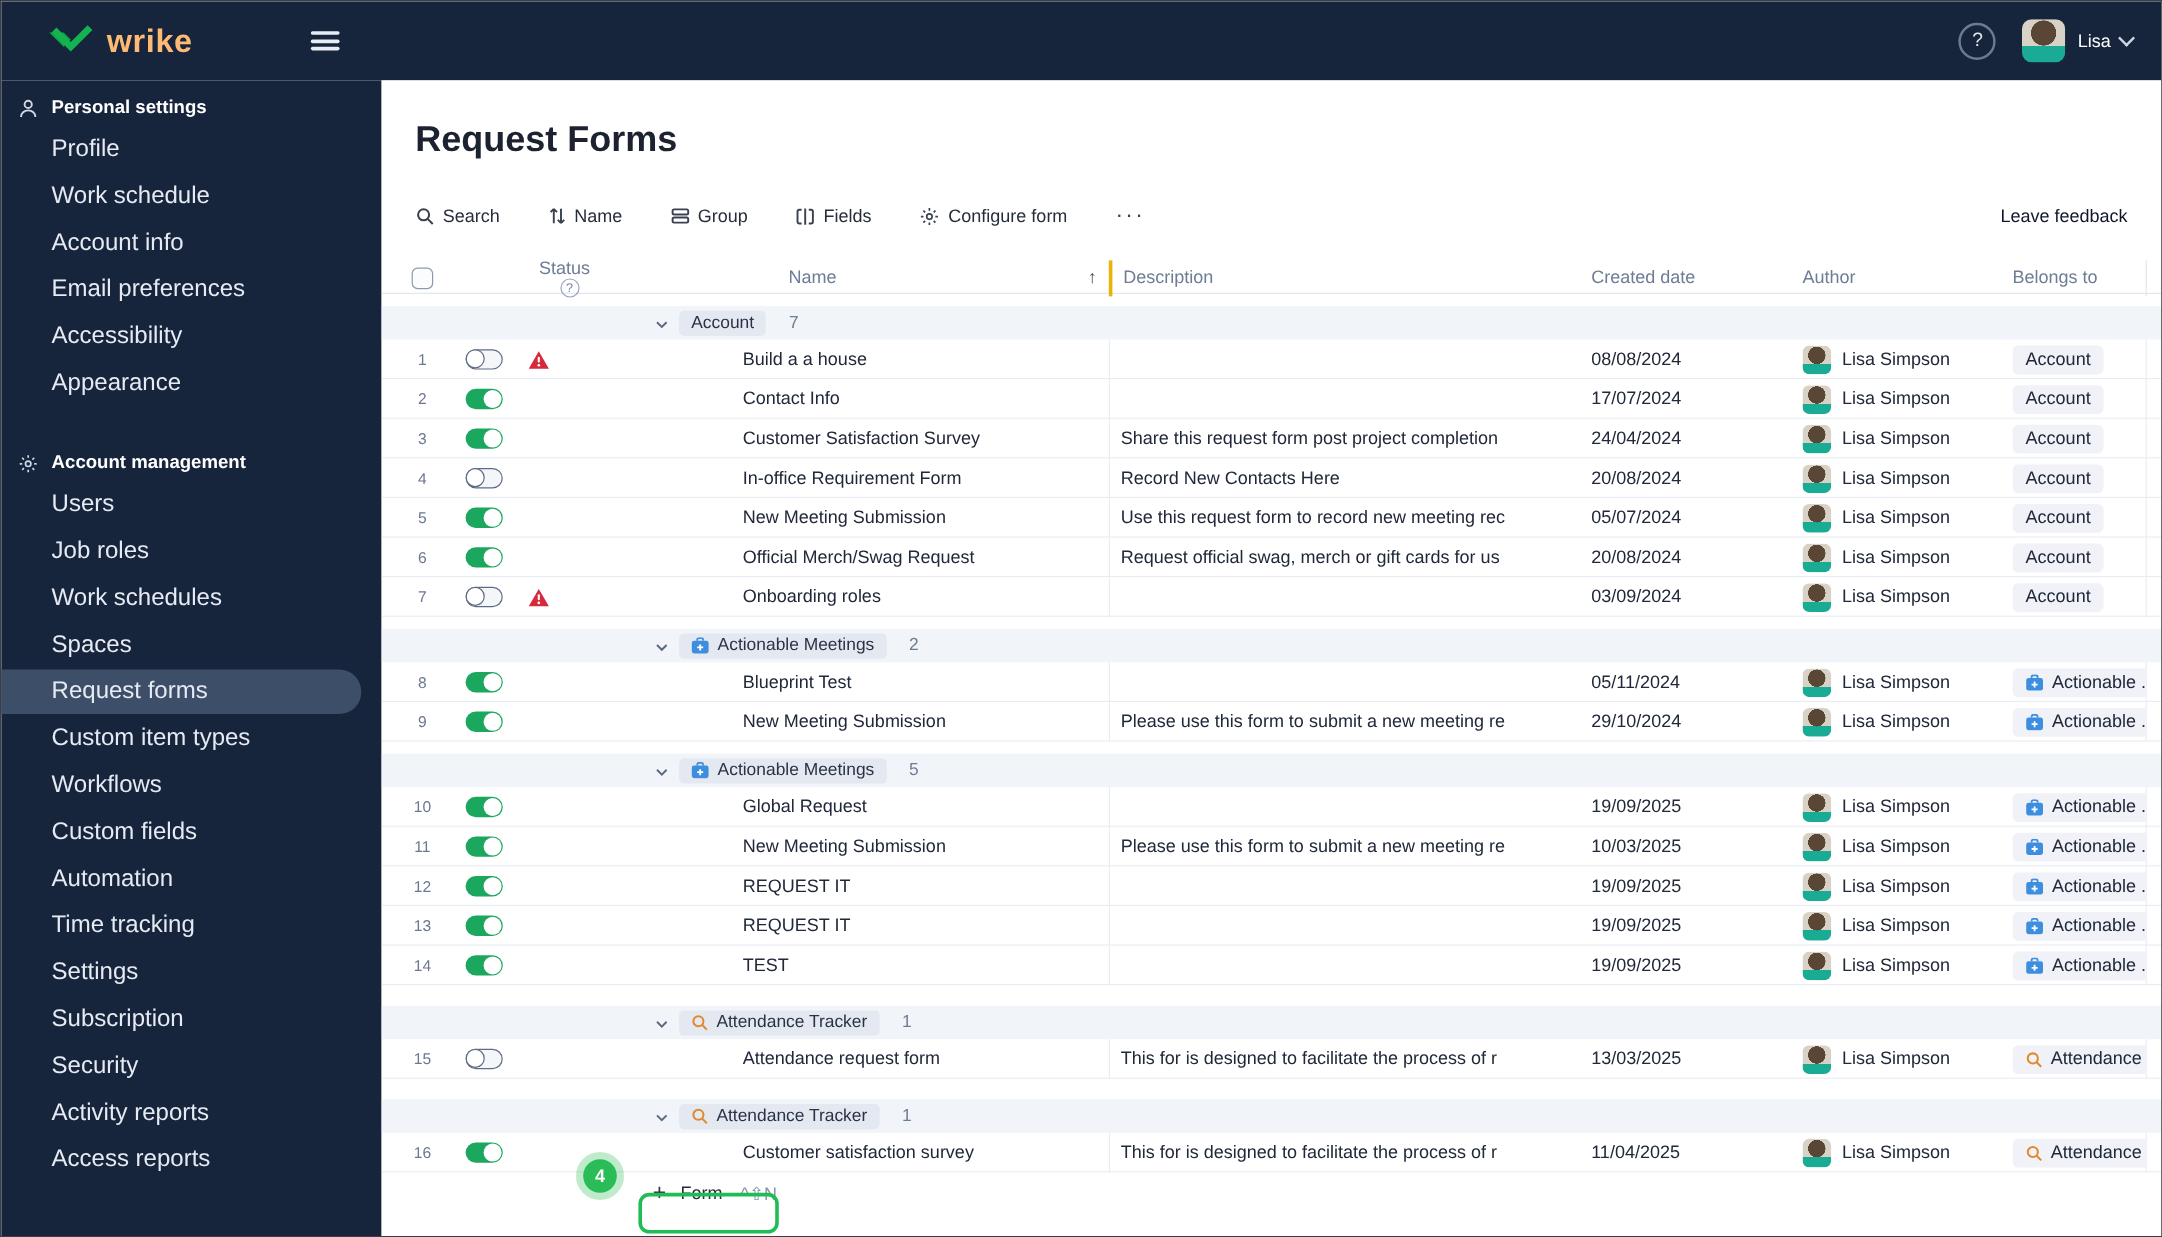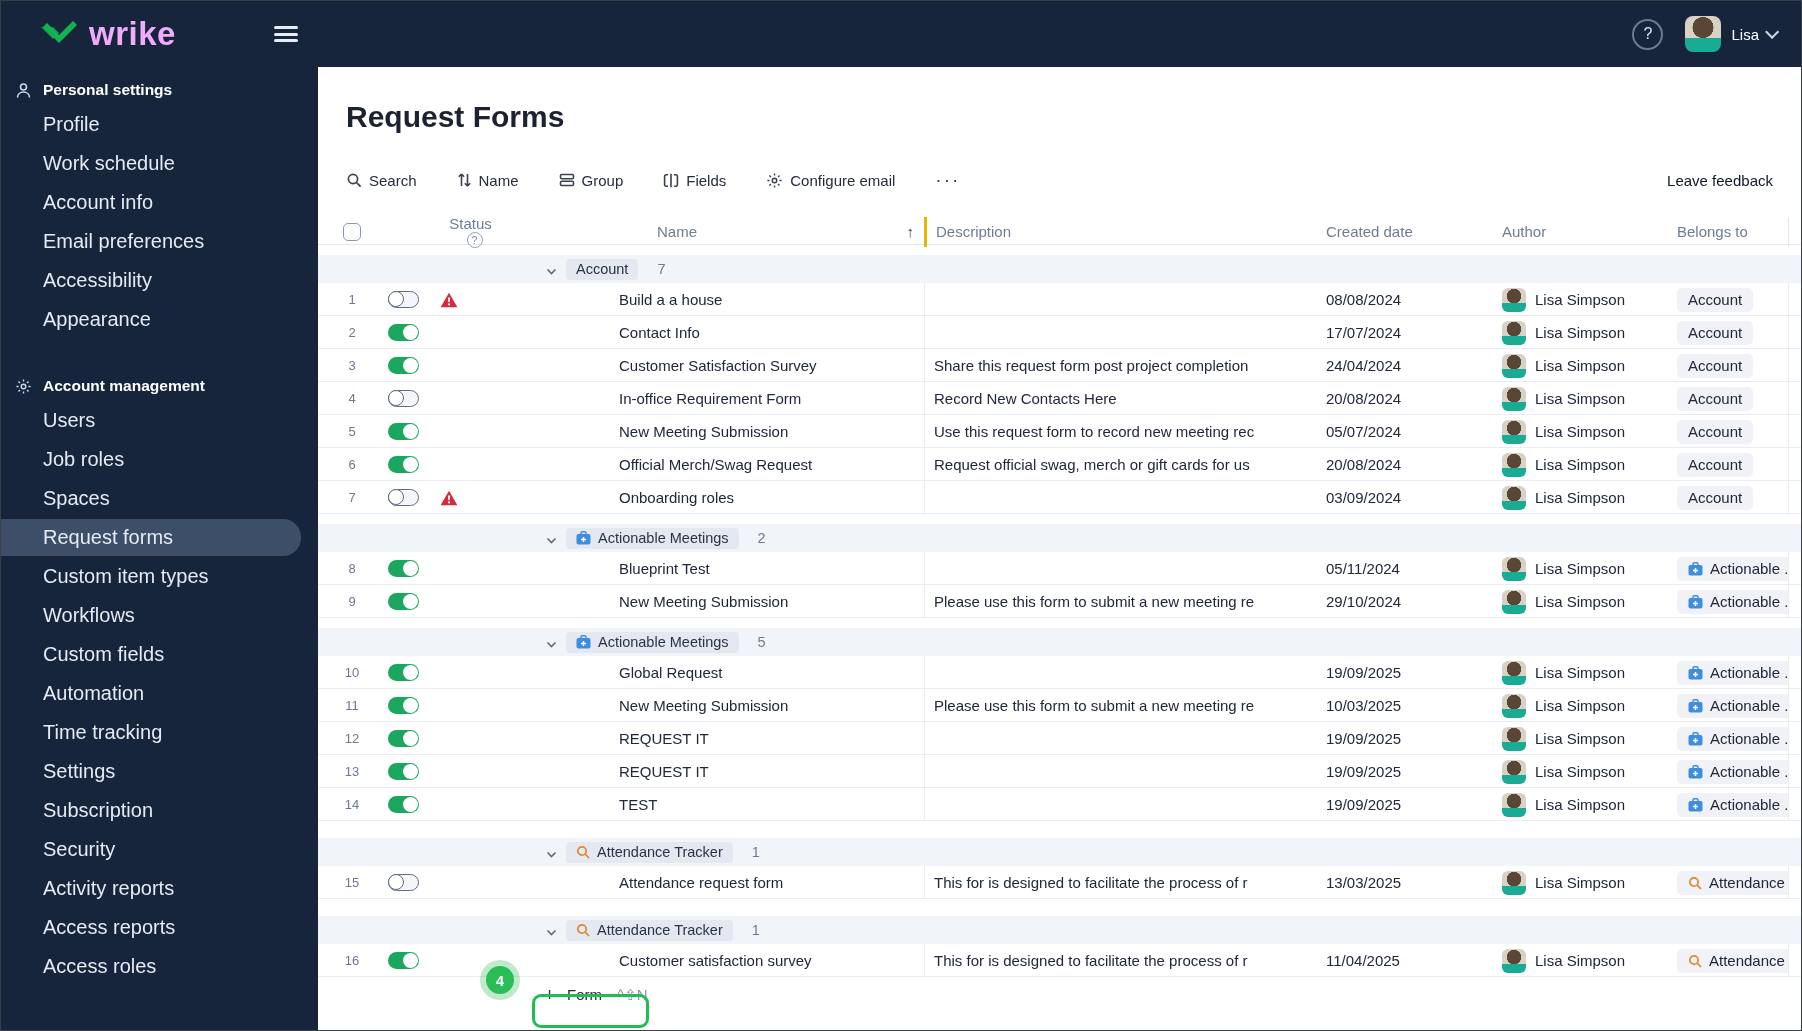--- a/index.html
+++ b/index.html
@@ -4,21 +4,21 @@
 <style>
   * { margin:0; padding:0; box-sizing:border-box; }
   html,body { width:1802px; height:1031px; overflow:hidden; }
   body { font-family:"Liberation Sans","DejaVu Sans",sans-serif; background:#fff; color:#202839; }
   #root { position:relative; width:1802px; height:1031px; border:1px solid #3a3f47; overflow:hidden; background:#fff; }
 
   
   .topbar { position:absolute; left:0; top:0; width:100%; height:66px; background:#16243C; display:flex; align-items:center; }
   .logo { display:flex; align-items:center; margin-left:38px; }
   .logo svg { display:block; }
-  .logo-text { color:#f0abfc; font-size:33px; font-weight:bold; letter-spacing:.5px; margin-left:10px; }
+  .logo-text { color:#fdba74; font-size:27px; font-weight:bold; letter-spacing:.5px; margin-left:10px; }
   .hamburger { margin-left:98px; width:24px; height:16px; display:flex; flex-direction:column; justify-content:space-between; cursor:pointer; }
   .hamburger span { display:block; height:3px; border-radius:2px; background:#E8EDF5; }
   .topbar-right { margin-left:auto; display:flex; align-items:center; margin-right:26px; }
   .help-circle { width:31px; height:31px; border:2px solid rgba(220,228,240,.45); border-radius:50%; color:#DFE5EE; font-size:16px; display:flex; align-items:center; justify-content:center; margin-right:22px; cursor:pointer; }
   .avatar { width:36px; height:36px; border-radius:8px; background:
       radial-gradient(circle at 50% 32%, #5a4634 0 34%, transparent 35%),
       linear-gradient(180deg, #d8d2c6 0 62%, #19ab94 62%);
       margin-right:10px; cursor:pointer; }
   .user-name { color:#fff; font-size:15px; margin-right:6px; }
   .chev-down { width:10px; height:10px; border-right:2px solid #cfd6e2; border-bottom:2px solid #cfd6e2; transform:rotate(45deg) translateY(-3px); }
@@ -133,33 +133,33 @@
       <div class="sb-gap"></div>
       <div class="sb-section">
         <span class="sb-icon"><svg width="17" height="17" viewBox="0 0 24 24" fill="none" stroke="currentColor" stroke-width="2">
             <circle cx="12" cy="12" r="3.2"></circle>
             <path d="M12 2v3M12 19v3M2 12h3M19 12h3M4.9 4.9l2.1 2.1M17 17l2.1 2.1M4.9 19.1L7 17M17 7l2.1-2.1"></path>
           </svg></span>
         <span>Account management</span>
       </div>
       <div class="sb-item"><span>Users</span></div>
       <div class="sb-item"><span>Job roles</span></div>
+      <div class="sb-item"><span>Work schedules</span></div>
       <div class="sb-item"><span>Spaces</span></div>
       <div class="sb-item selected"><span>Request forms</span></div>
       <div class="sb-item"><span>Custom item types</span></div>
       <div class="sb-item"><span>Workflows</span></div>
       <div class="sb-item"><span>Custom fields</span></div>
       <div class="sb-item"><span>Automation</span></div>
       <div class="sb-item"><span>Time tracking</span></div>
       <div class="sb-item"><span>Settings</span></div>
       <div class="sb-item"><span>Subscription</span></div>
       <div class="sb-item"><span>Security</span></div>
       <div class="sb-item"><span>Activity reports</span></div>
       <div class="sb-item"><span>Access reports</span></div>
-      <div class="sb-item"><span>Access roles</span></div>
     </div>
 
   <div class="main">
     <div class="page-title">Request Forms</div>
 
     <div class="toolbar" id="toolbar">
         <div class="tb-item">
           <span class="tb-ic">
             <svg width="16" height="16" viewBox="0 0 16 16" fill="none" stroke="currentColor" stroke-width="1.7">
               <circle cx="7" cy="7" r="4.6"></circle>
@@ -193,21 +193,21 @@
           </span>
           <span>Fields</span>
         </div>
         <div class="tb-item">
           <span class="tb-ic">
             <svg width="17" height="17" viewBox="0 0 24 24" fill="none" stroke="currentColor" stroke-width="2">
               <circle cx="12" cy="12" r="3.2"></circle>
               <path d="M12 2v3M12 19v3M2 12h3M19 12h3M4.9 4.9l2.1 2.1M17 17l2.1 2.1M4.9 19.1L7 17M17 7l2.1-2.1"></path>
             </svg>
           </span>
-          <span>Configure email</span>
+          <span>Configure form</span>
         </div>
         <div class="tb-item tb-more">···</div>
         <div class="tb-feedback">Leave feedback</div>
       </div>
 
     <div class="grid-row thead">
       <div class="c-check">
           <span class="checkbox"></span>
         </div>
       <div class="th-status" style="grid-column:2/4;">

